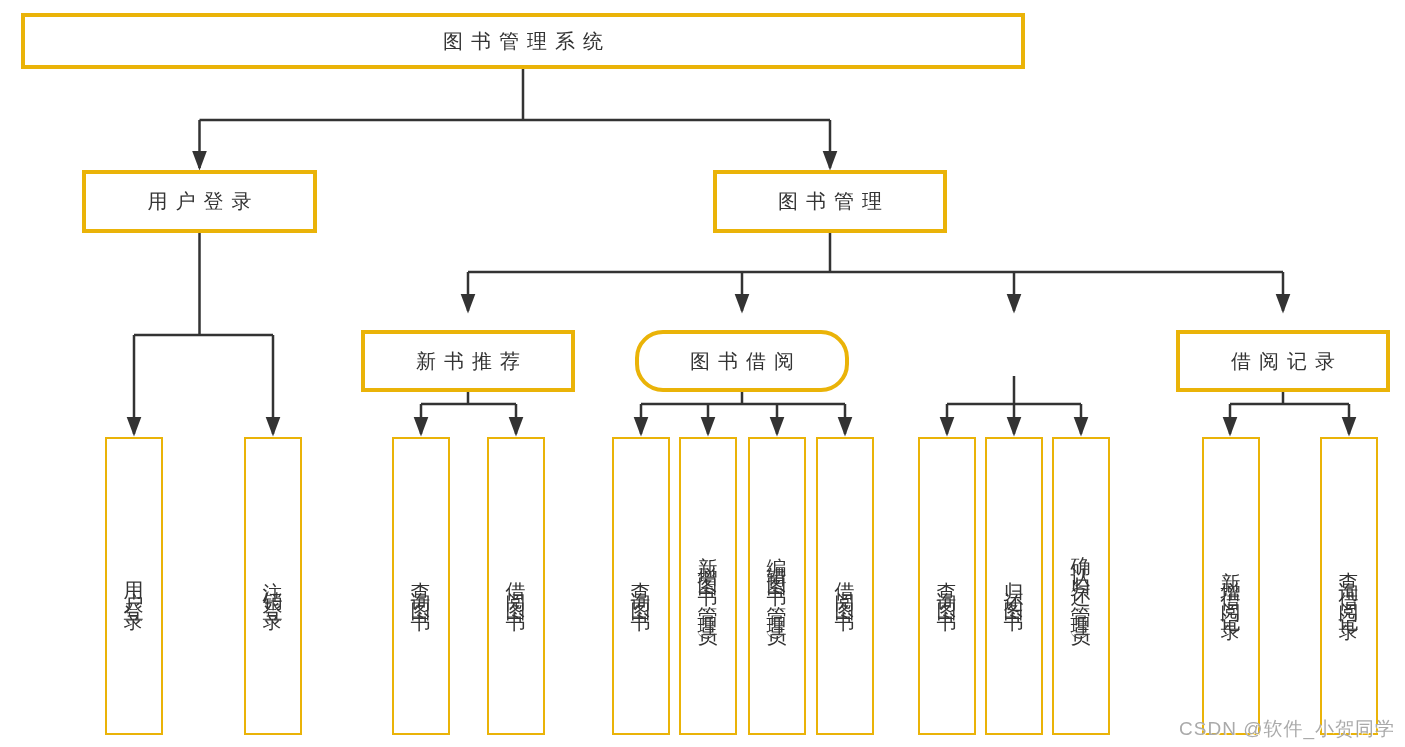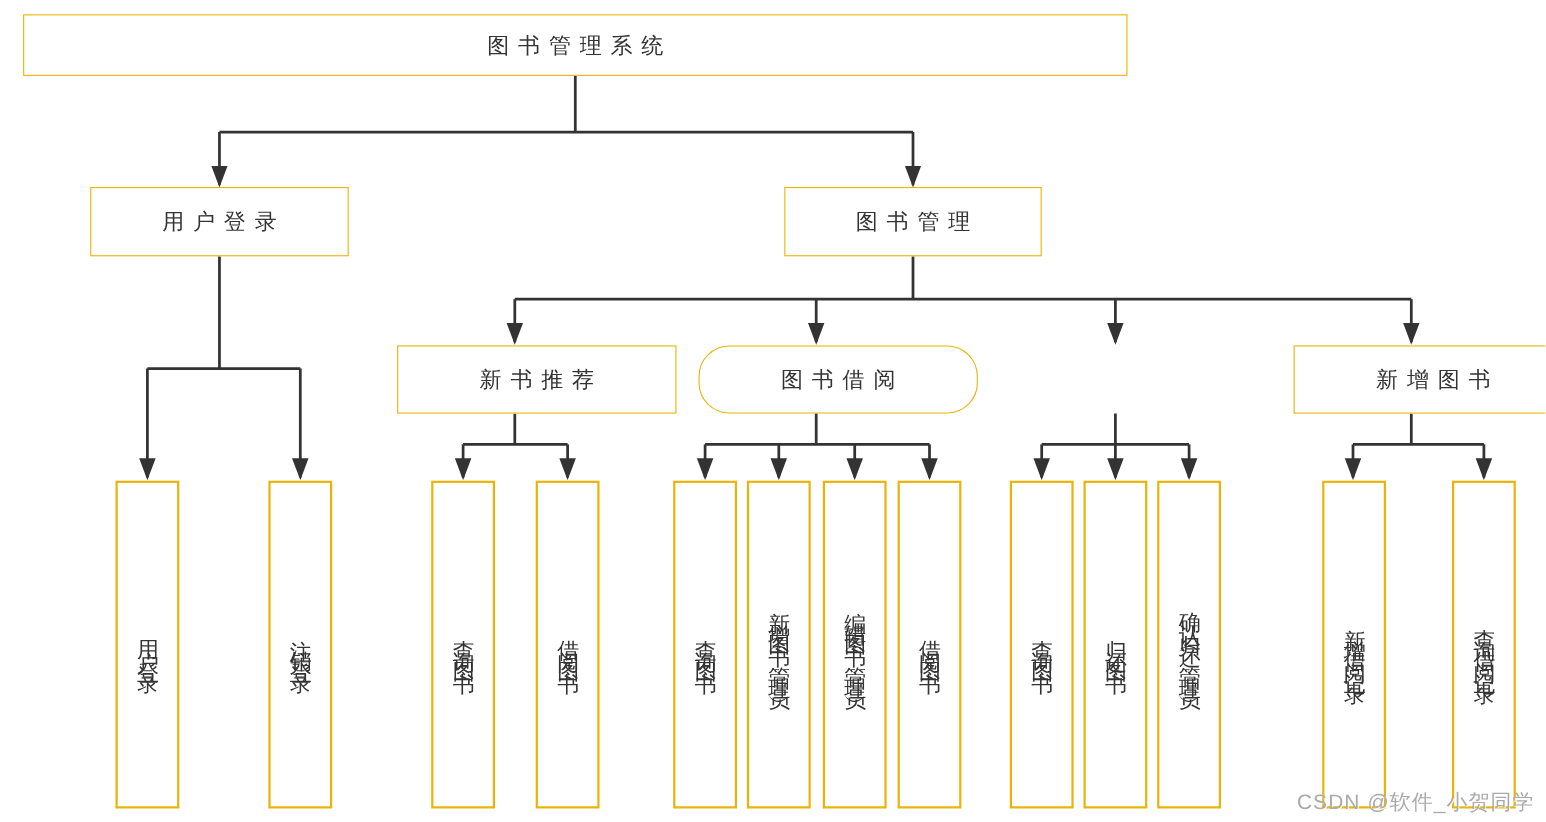--- a/index.html
+++ b/index.html
@@ -14,21 +14,21 @@
   #connectors {
     position: absolute;
     left: 0; top: 0;
     width: 1405px; height: 747px;
     pointer-events: none;
   }
   .node {
     position: absolute;
     box-sizing: border-box;
     background: #ffffff;
-    border: 1px solid #eab308;
+    border: 4px solid #eab308;
     color: #333333;
     display: flex;
     align-items: center;
     justify-content: center;
     font-size: 20px;
     letter-spacing: 8px;
     text-indent: 8px; 
     white-space: nowrap;
     z-index: 2;
   }
@@ -39,21 +39,21 @@
     text-indent: 0;
     line-height: 1;
     font-size: 20px;
   }
   
   .n-root   { left: 21px;  top: 13px;  width: 1004px; height: 56px; }
   
   .n-login  { left: 82px;  top: 170px; width: 235px;  height: 63px; }
   .n-mgmt   { left: 713px; top: 170px; width: 234px;  height: 63px; }
   
-  .lv3      { top: 314px; width: 254px; height: 62px; }
+  .lv3      { top: 330px; width: 214px; height: 62px; }
   .n-rec    { left: 361px; }
   .n-bb     { left: 635px; border-radius: 28px; }
   .n-cb     { left: 907px; }
   .n-br     { left: 1176px; }
   
   .leaf     { top: 437px; width: 58px; height: 298px; border-width: 2.5px; }
   .n-l1     { left: 105px; }
   .n-l2     { left: 244px; }
   .n-l3     { left: 392px; }
   .n-l4     { left: 487px; }
@@ -126,21 +126,21 @@
     </g>
   </svg>
 
   <div class="node n-root">图书管理系统</div>
 
   <div class="node n-login">用户登录</div>
   <div class="node n-mgmt">图书管理</div>
 
   <div class="node lv3 n-rec">新书推荐</div>
   <div class="node lv3 n-bb">图书借阅</div>
-  <div class="node lv3 n-br">新增图书</div>
+  <div class="node lv3 n-br">借阅记录</div>
 
   <div class="node vertical leaf n-l1">用户登录</div>
   <div class="node vertical leaf n-l2">注销登录</div>
 
   <div class="node vertical leaf n-l3">查询图书</div>
   <div class="node vertical leaf n-l4">借阅图书</div>
 
   <div class="node vertical leaf n-l5">查询图书</div>
   <div class="node vertical leaf n-l6">新增图书（管理员）</div>
   <div class="node vertical leaf n-l7">编辑图书（管理员）</div>

